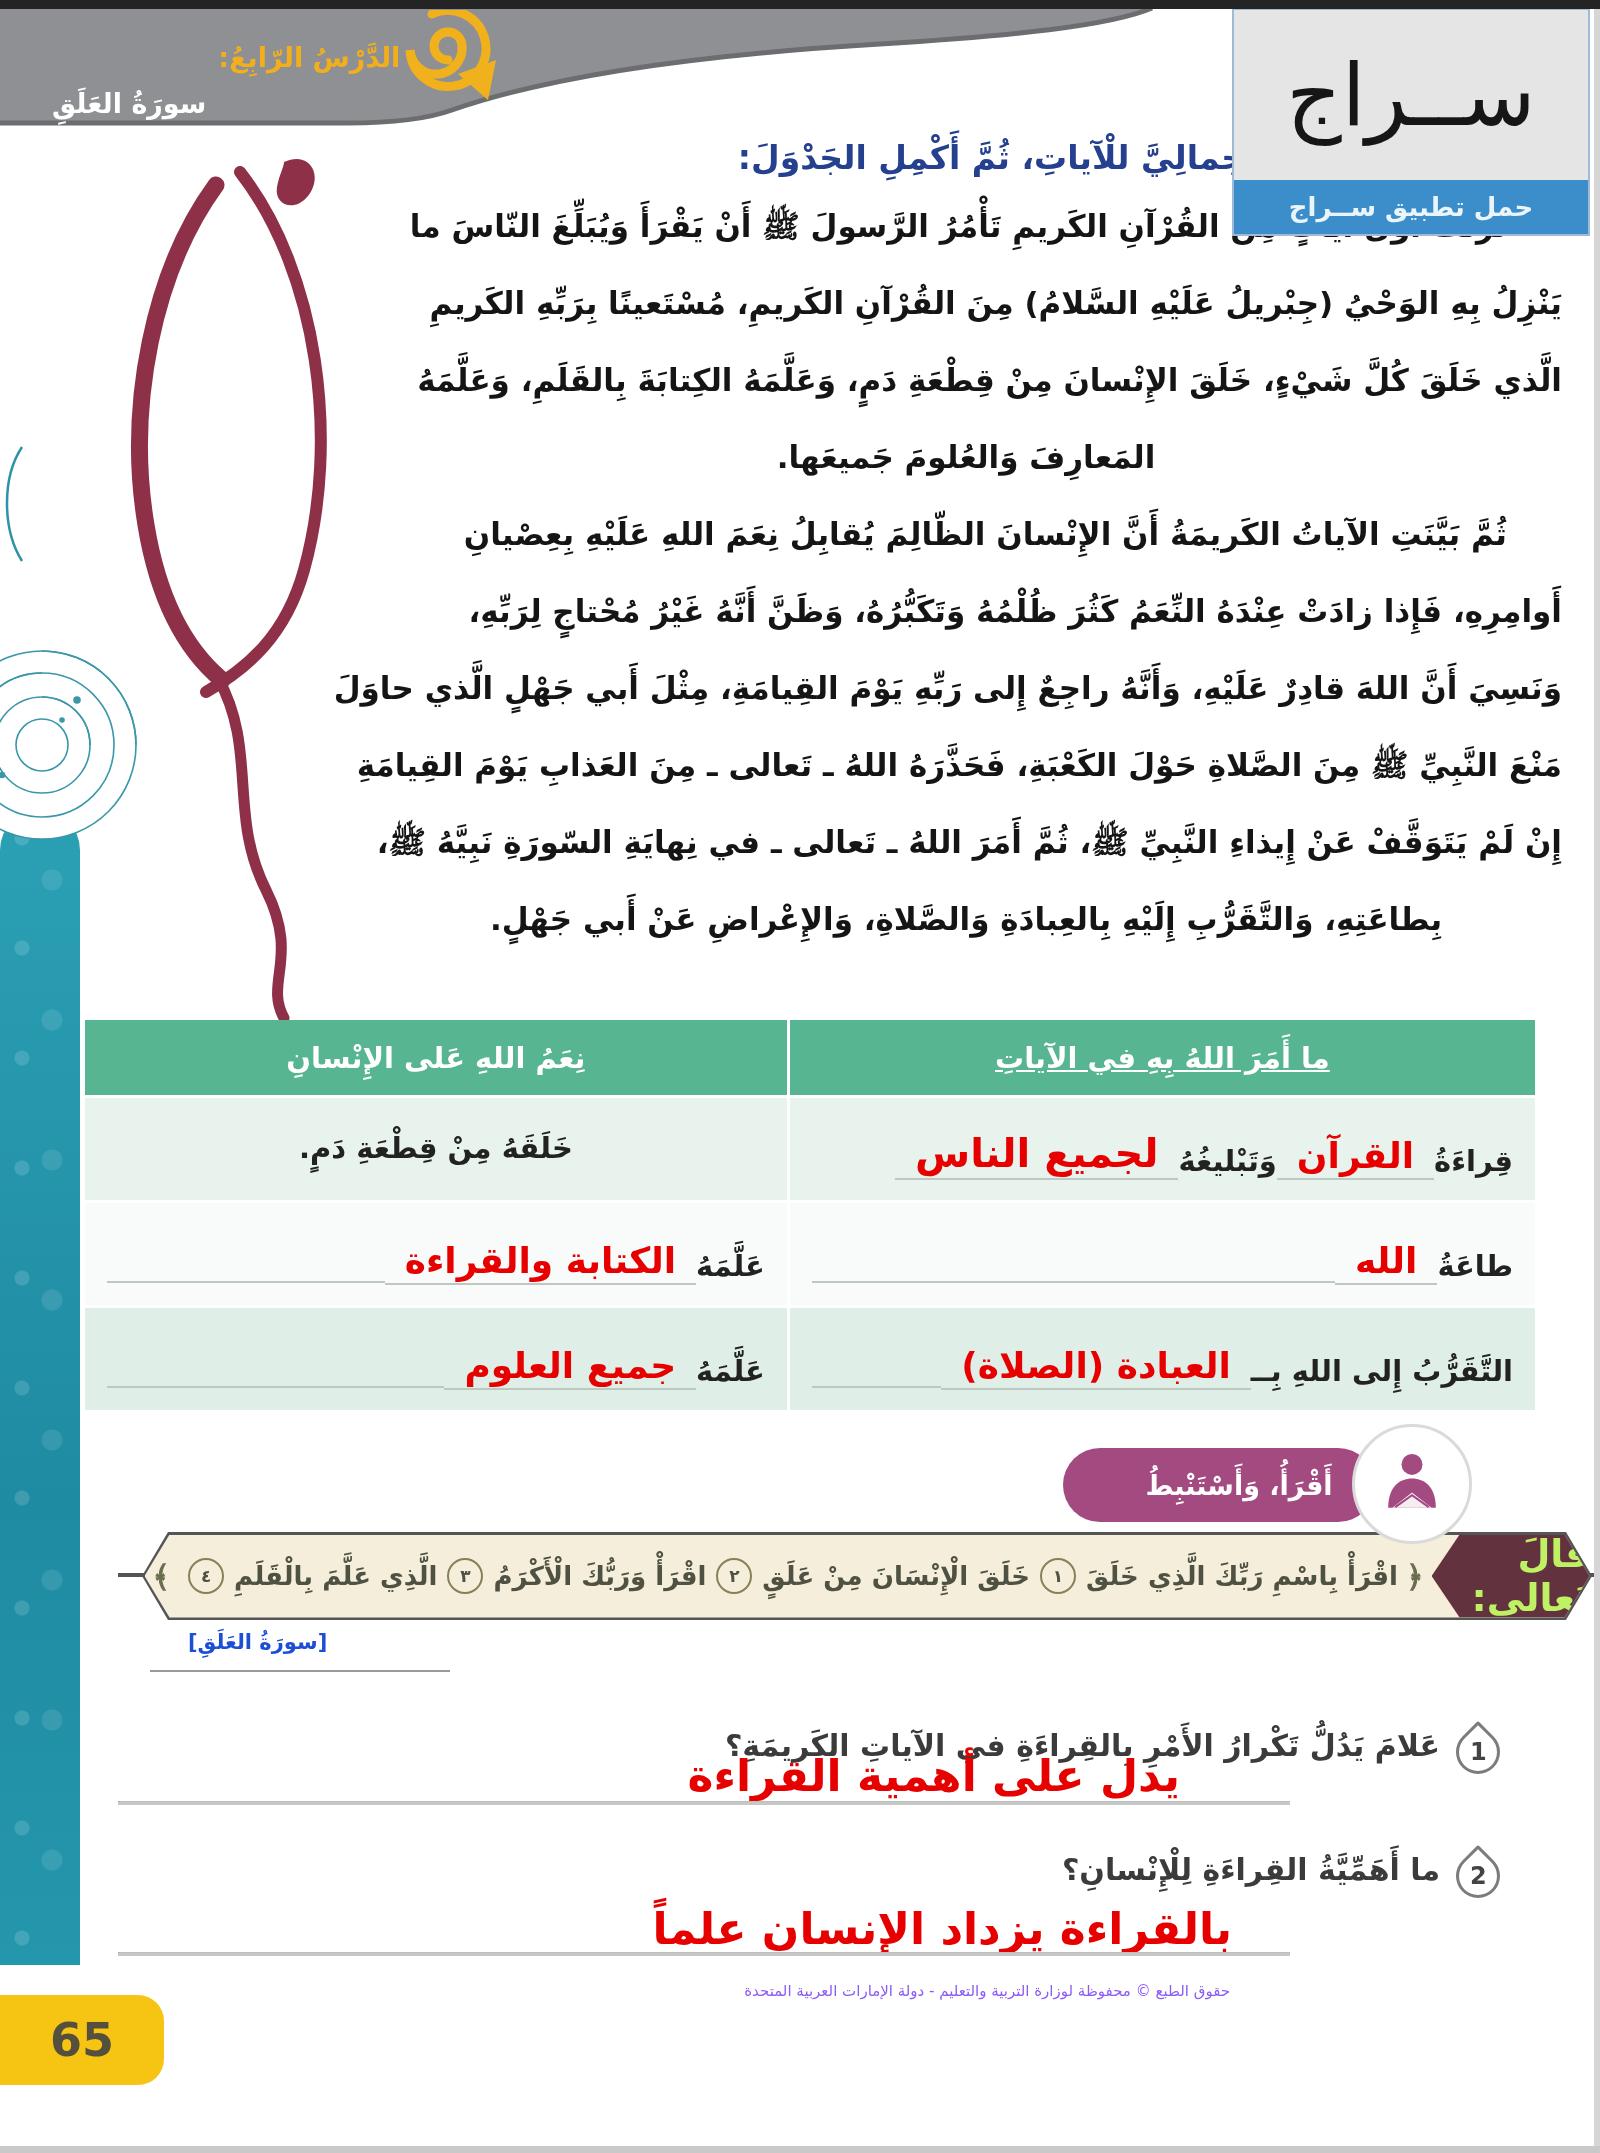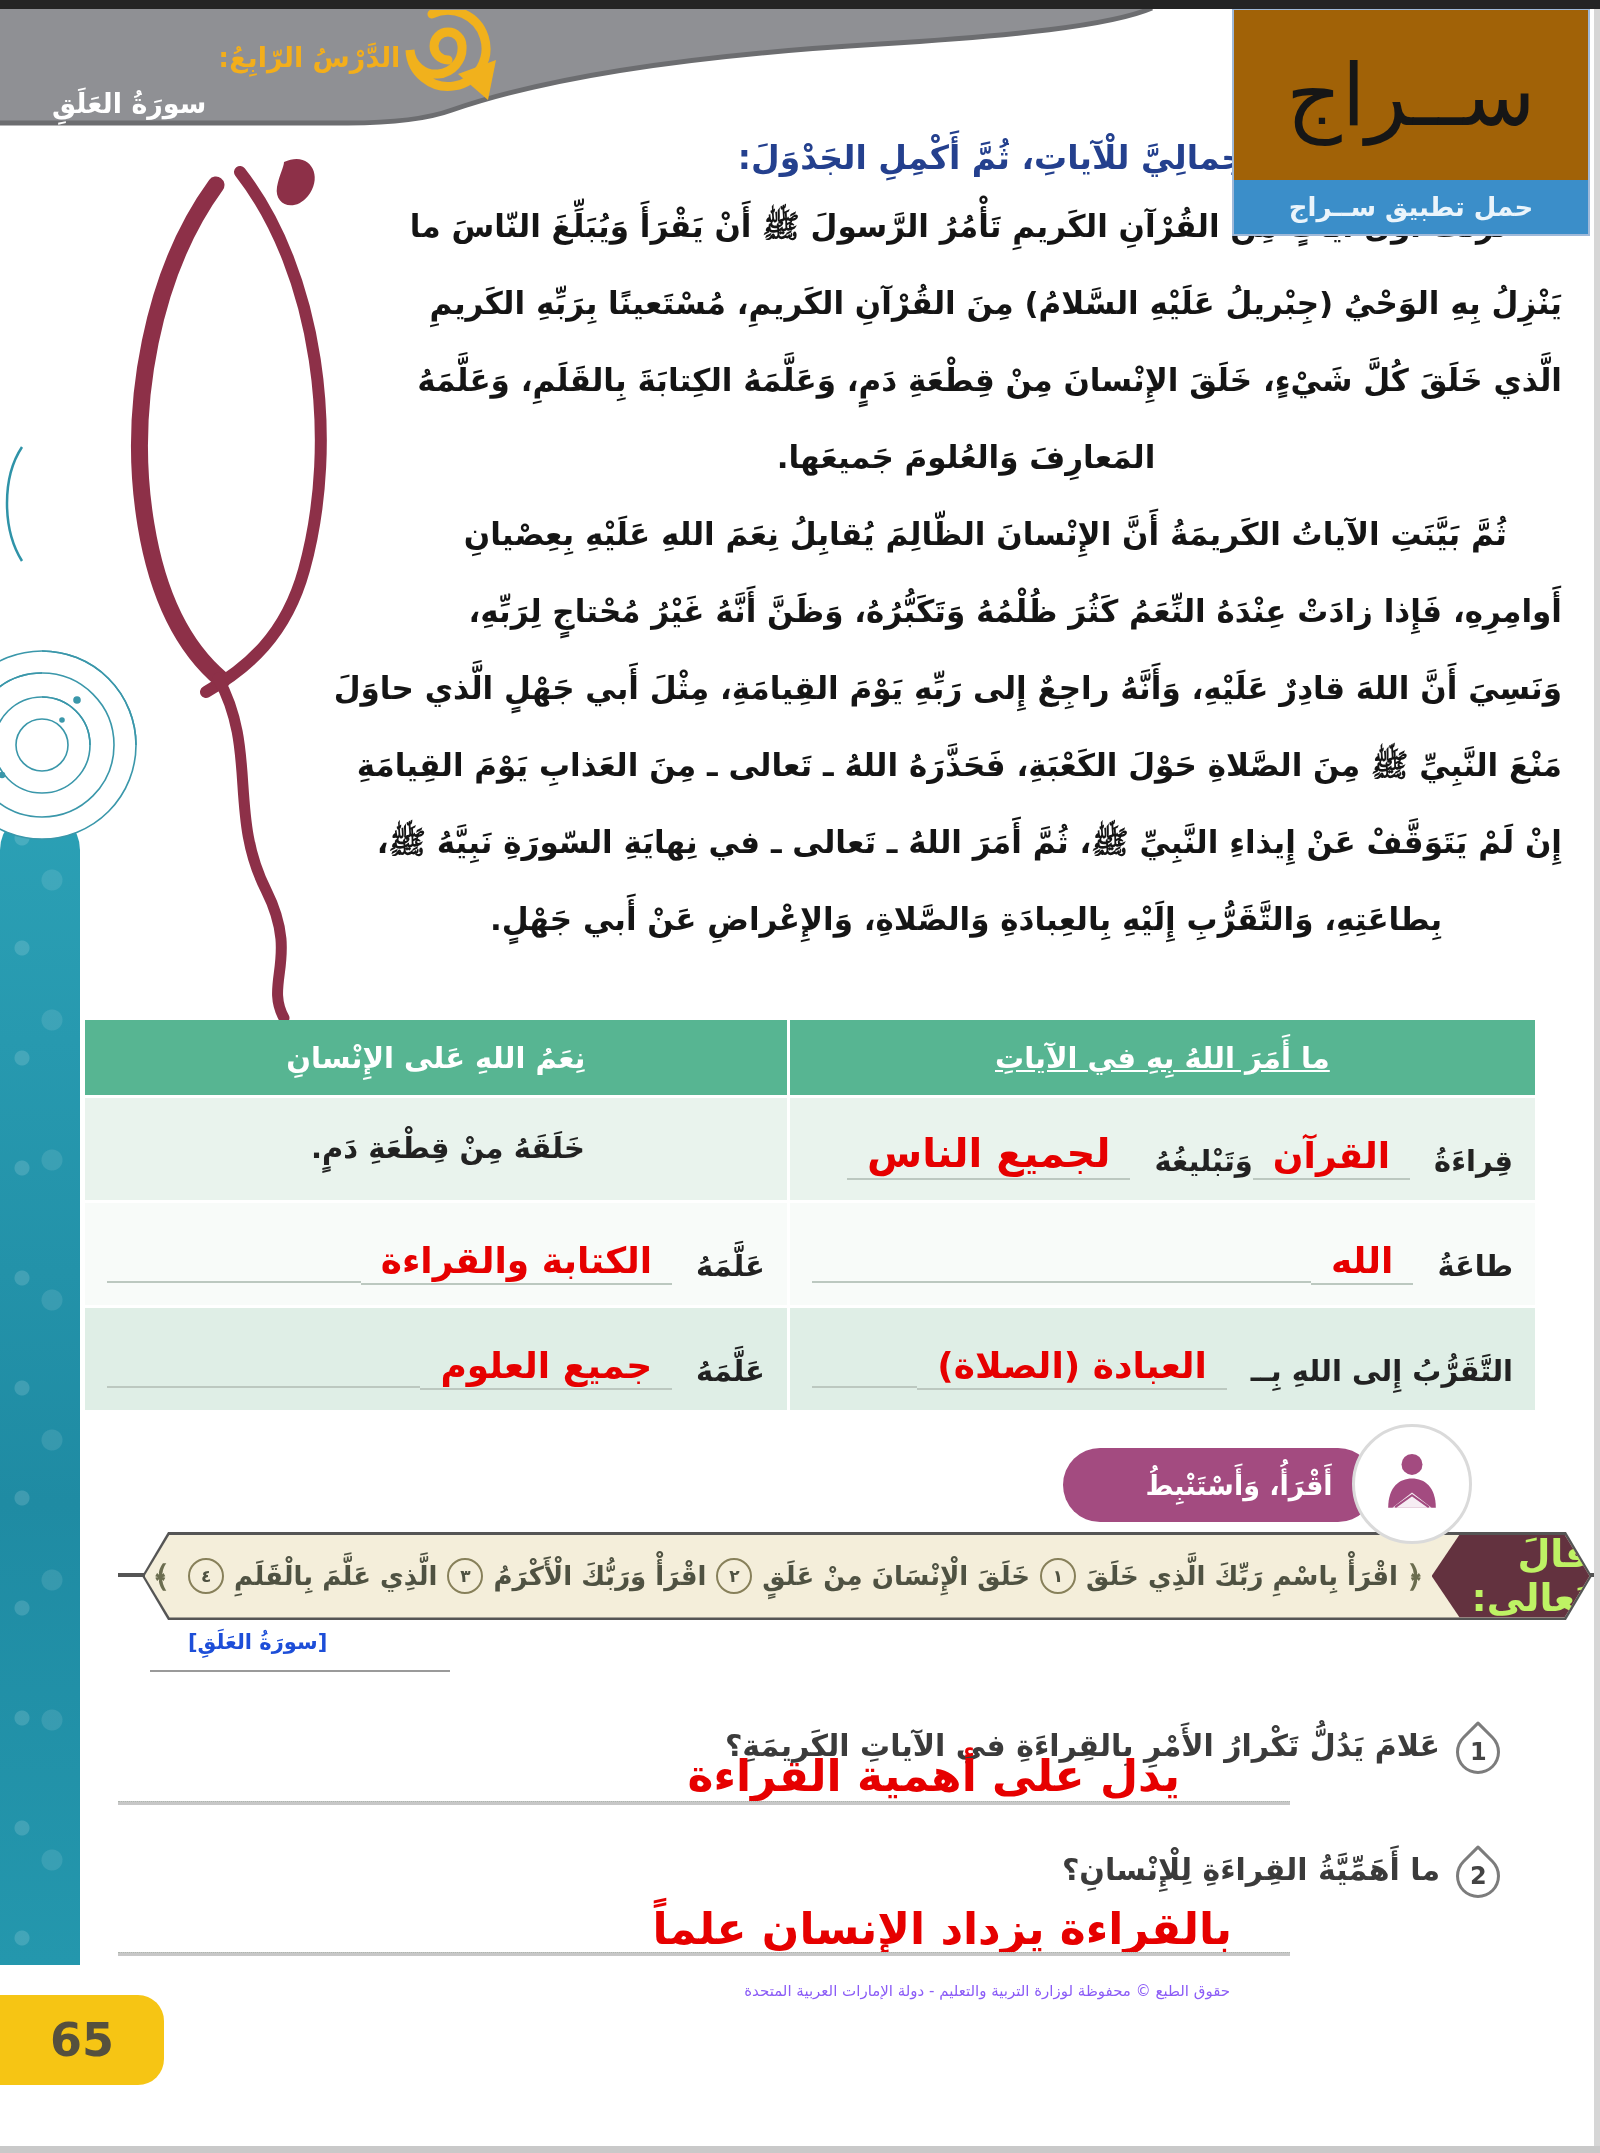--- a/index.html
+++ b/index.html
@@ -15,21 +15,21 @@
   
   .banner-svg{position:absolute;left:0;top:0;z-index:3;}
   .banner-text{position:absolute;left:52px;top:42px;z-index:4;display:flex;gap:12px;
     font-size:27px;font-weight:bold;white-space:nowrap;}
   .banner-text .lesson-label{color:#f3ae1b;}
   .banner-text .lesson-title{color:#ffffff;margin-top:46px;}
   .spiral{position:absolute;left:386px;top:10px;z-index:5;}
 
   
   .brand-box{position:absolute;left:1232px;top:8px;width:358px;height:228px;z-index:6;
-    background:#a16207;border:2px solid #9fb9d9;box-sizing:border-box;display:flex;flex-direction:column;}
+    background:#e5e5e5;border:2px solid #9fb9d9;box-sizing:border-box;display:flex;flex-direction:column;}
   .brand-name{flex:1;display:flex;align-items:center;justify-content:center;
     font-size:86px;font-weight:400;color:#161616;letter-spacing:2px;}
   .brand-bar{height:54px;background:#3b8ec9;color:#eaf4fb;display:flex;align-items:center;
     justify-content:center;font-size:26px;font-weight:bold;}
 
   
   .heading{position:absolute;right:355px;top:138px;z-index:4;color:#24408e;
     font-size:33px;font-weight:bold;white-space:nowrap;}
 
   
@@ -60,21 +60,21 @@
   .th.col-r{width:51.5%;text-decoration:underline;}
   .th.col-l{width:48.5%;}
   .t-row{display:flex;gap:3px;margin-top:3px;}
   .t-row .td{min-height:102px;display:flex;align-items:flex-end;padding:0 22px 20px 22px;
     box-sizing:border-box;font-size:29px;font-weight:bold;color:#222222;}
   .td.col-r{width:51.5%;}
   .td.col-l{width:48.5%;}
   .row-a .td{background:#e9f3ed;}
   .row-b .td{background:#f8fbf9;}
   .row-c .td{background:#dfeee6;}
-  .td .lbl{white-space:nowrap;margin-bottom:2px;margin-left:24px;}
+  .td .lbl{white-space:nowrap;margin-bottom:2px;}
   .td .ans{color:#e60000;font-size:36px;font-weight:bold;white-space:nowrap;
     border-bottom:2.5px solid #bcc8c0;padding:0 20px 2px 20px;margin-bottom:0;}
   .td .ans.big{font-size:40px;}
   .td .fill{flex:1;border-bottom:2.5px solid #bcc8c0;height:10px;margin-bottom:2px;}
   .td.center{justify-content:center;align-items:center;padding-bottom:0;}
 
   
   .badge-pill{position:absolute;left:1063px;top:1448px;width:312px;height:74px;z-index:3;
     background:#a34b80;border-radius:38px;display:flex;align-items:center;justify-content:center;
     color:#ffffff;font-size:27px;font-weight:bold;padding-left:40px;box-sizing:border-box;}

